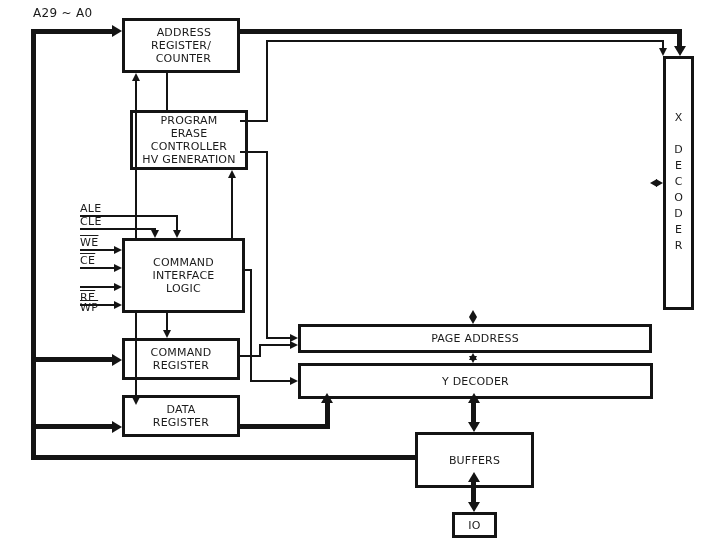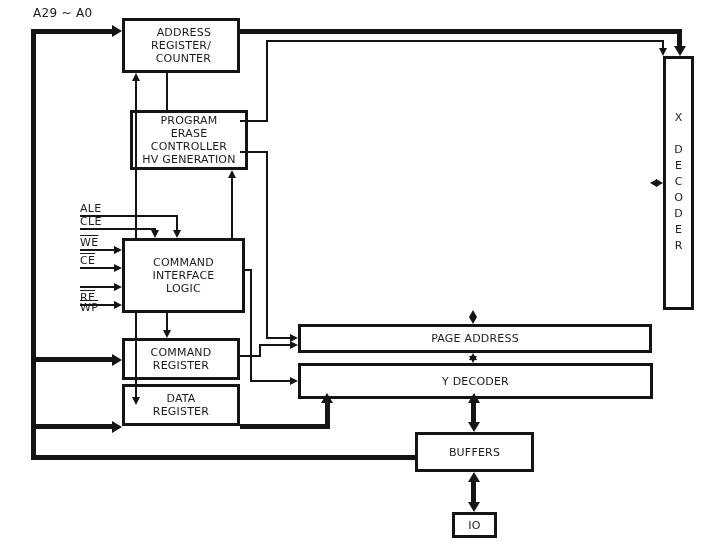--- a/index.html
+++ b/index.html
@@ -40,27 +40,27 @@
 COUNTER</div>
   <div class="box" style="left:130px;top:110px;width:118px;height:60px;">PROGRAM
 ERASE
 CONTROLLER
 HV GENERATION</div>
   <div class="box" style="left:122px;top:238px;width:123px;height:75px;">COMMAND
 INTERFACE
 LOGIC</div>
   <div class="box" style="left:122px;top:338px;width:118px;height:42px;">COMMAND
 REGISTER</div>
-  <div class="box" style="left:122px;top:384px;width:118px;height:42px;">DATA
+  <div class="box" style="left:122px;top:395px;width:118px;height:42px;">DATA
 REGISTER</div>
   <div class="box" style="left:663px;top:56px;width:31px;height:254px;">
        <span class="vtext">X DECODER</span></div>
   <div class="box" style="left:298px;top:324px;width:354px;height:29px;">PAGE ADDRESS</div>
   <div class="box" style="left:298px;top:363px;width:355px;height:36px;">Y DECODER</div>
-  <div class="box" style="left:415px;top:432px;width:119px;height:40px;">BUFFERS</div>
+  <div class="box" style="left:415px;top:432px;width:119px;height:56px;">BUFFERS</div>
   <div class="box" style="left:452px;top:512px;width:45px;height:26px;">IO</div>
 
   <div class="buslbl">A29 ~ A0</div>
 
   <div class="sig" style="top:203px;">ALE</div>
   <div class="sig" style="top:216px;">CLE</div>
   <div class="sig ov" style="top:237px;">WE</div>
   <div class="sig ov" style="top:255px;">CE</div>
   <div class="sig ov" style="top:274px;margin-top:28px;">WP</div>
   <div class="sig ov" style="top:292px;">RE</div>

